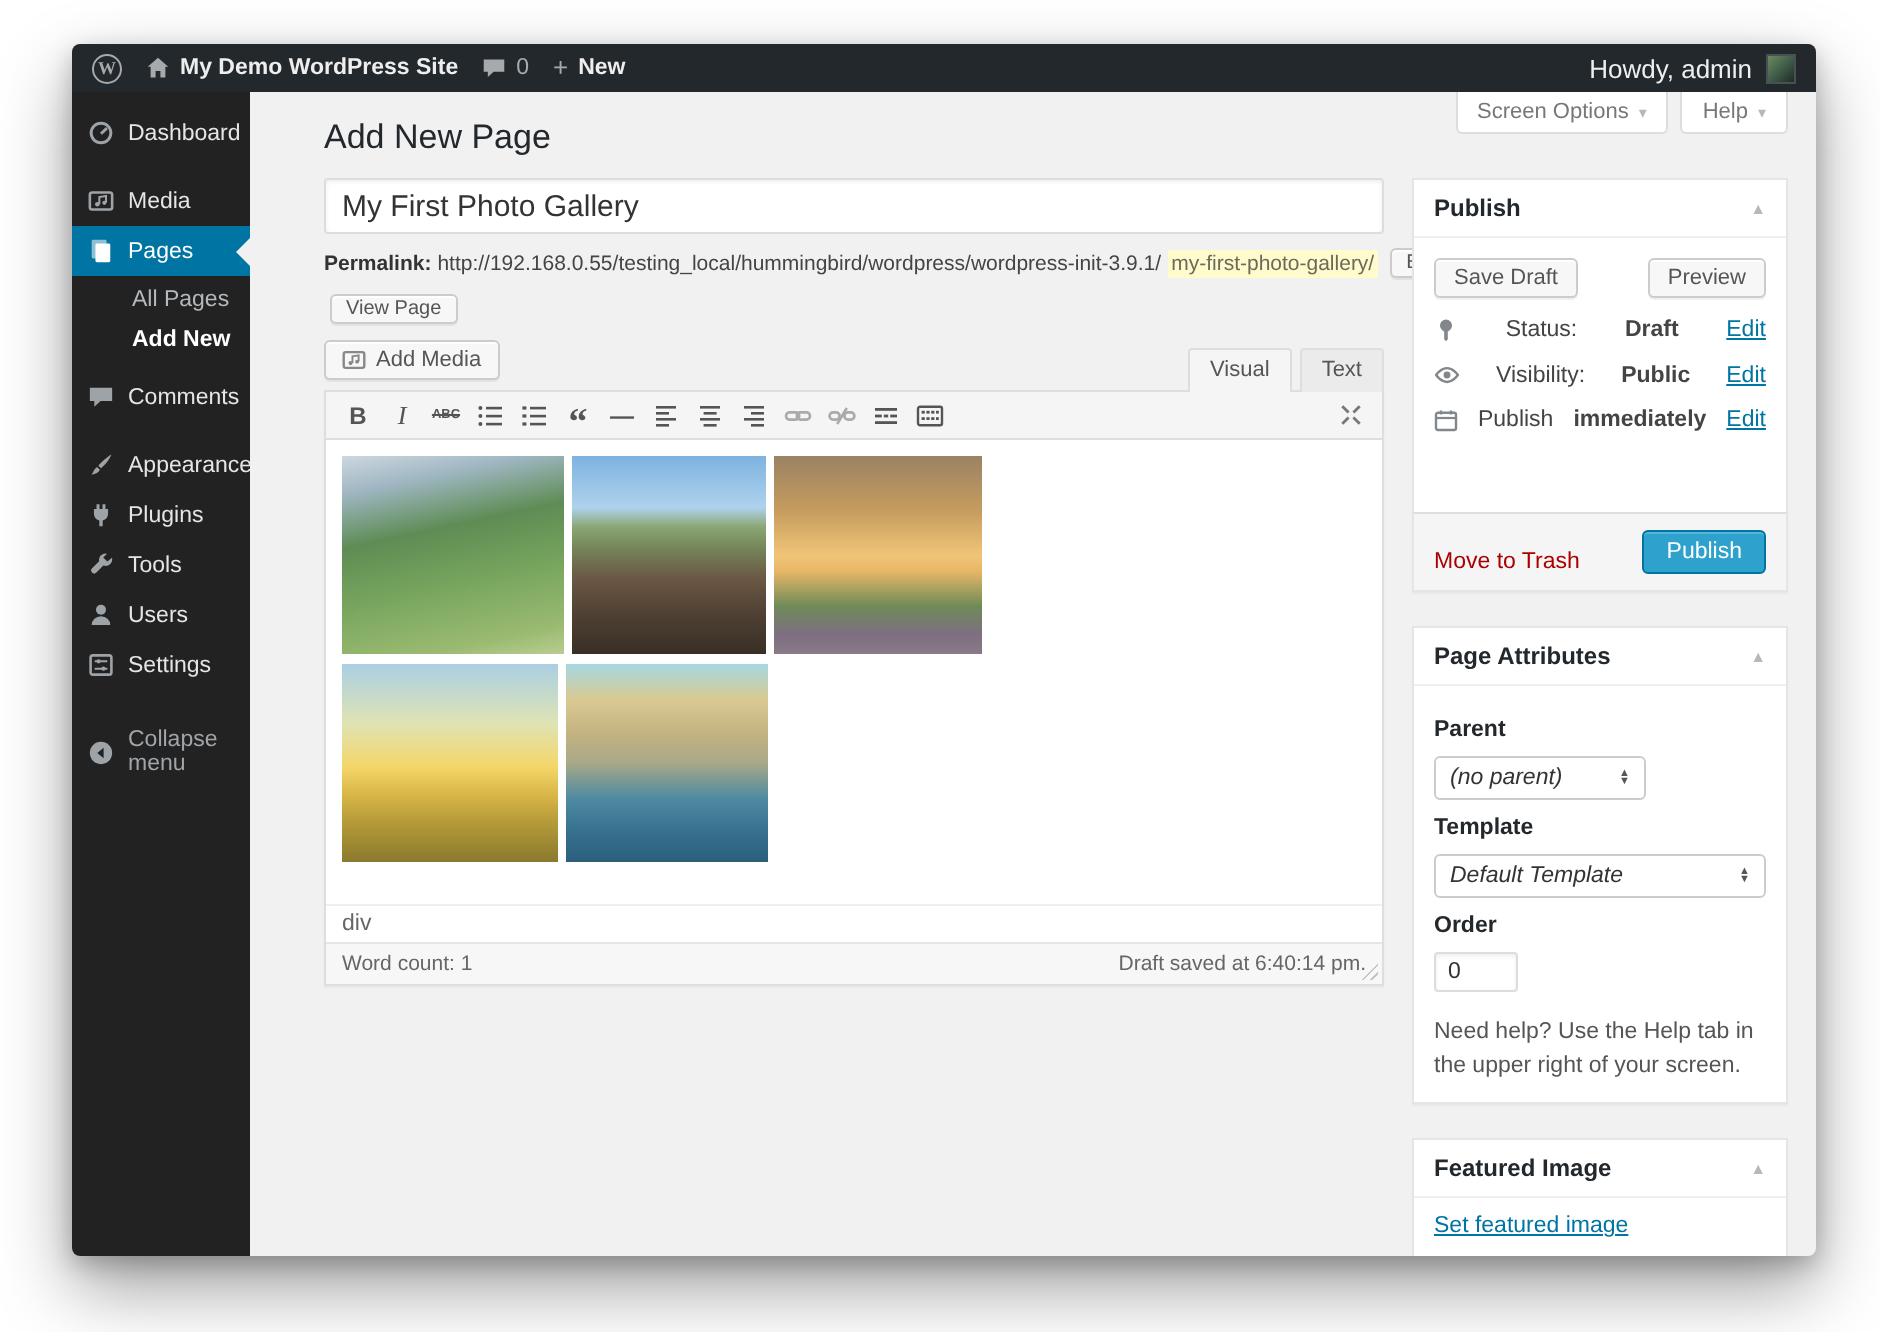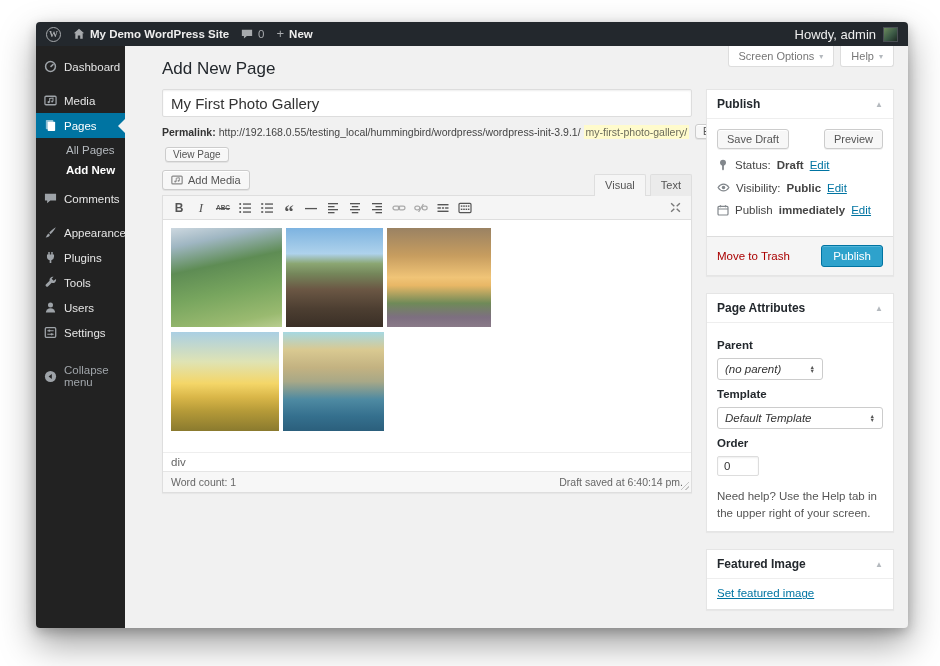--- a/index.html
+++ b/index.html
@@ -95,25 +95,25 @@
 
   
   .postbox { background:#fff; border:1px solid #e5e5e5; box-shadow:0 1px 1px rgba(0,0,0,.04); margin-bottom:17px; }
   .pb-head { display:flex; justify-content:space-between; align-items:center; padding:7px 10px;
              border-bottom:1px solid #eee; font-size:12px; font-weight:700; color:#23282d; cursor:pointer; }
   .toggle { color:#b4b9be; font-size:8px; }
   .pb-body { padding:8px 10px 10px; font-size:11.5px; color:#444; }
   .btn-row { display:flex; justify-content:space-between; margin:2px 0 6px; }
   .btn { font-size:11px; padding:3px 9px; background:#f7f7f7; border:1px solid #ccc; border-radius:3px; color:#555;
          box-shadow:inset 0 1px 0 #fff,0 1px 0 rgba(0,0,0,.06); cursor:pointer; }
-  .misc-row { display:flex; align-items:center; gap:6px; margin:10px 0; color:#444; }
+  .misc-row { display:flex; align-items:center; gap:6px; margin:10px 0; color:#444;justify-content:space-between; }
   .misc-row svg { color:#82878c; flex:none; }
   .elink { color:#0074a2; text-decoration:underline; cursor:pointer; }
   .pb-footer { background:#f5f5f5; border-top:1px solid #ddd; padding:8px 10px; display:flex;
-               justify-content:space-between; align-items:center; }
+               justify-content:space-between; align-items:flex-end;margin-top:20px; }
   .trash { color:#a00; font-size:11.5px; cursor:pointer; }
   .btn-primary { background:#2ea2cc; border:1px solid #0074a2; color:#fff; font-size:11.5px; padding:4px 11px;
                  border-radius:3px; box-shadow:inset 0 1px 0 rgba(120,200,230,.5); cursor:pointer; }
   .field-label { font-weight:700; font-size:11.5px; color:#23282d; margin:8px 0 7px; }
   .selectbox { display:inline-flex; align-items:center; justify-content:space-between; gap:8px; background:#fff;
                border:1px solid #ccc; border-radius:3px; padding:4px 7px; font-size:11.5px; color:#333; cursor:pointer;font-style:italic; }
   .sel-parent { width:106px; }
   .sel-template { width:100%; }
   .arrows { display:flex; flex-direction:column; font-size:5.5px; line-height:4.5px; color:#555; }
   .order-input { width:42px; padding:3px 6px; font-size:11.5px; color:#333; border:1px solid #ddd; border-radius:2px;

